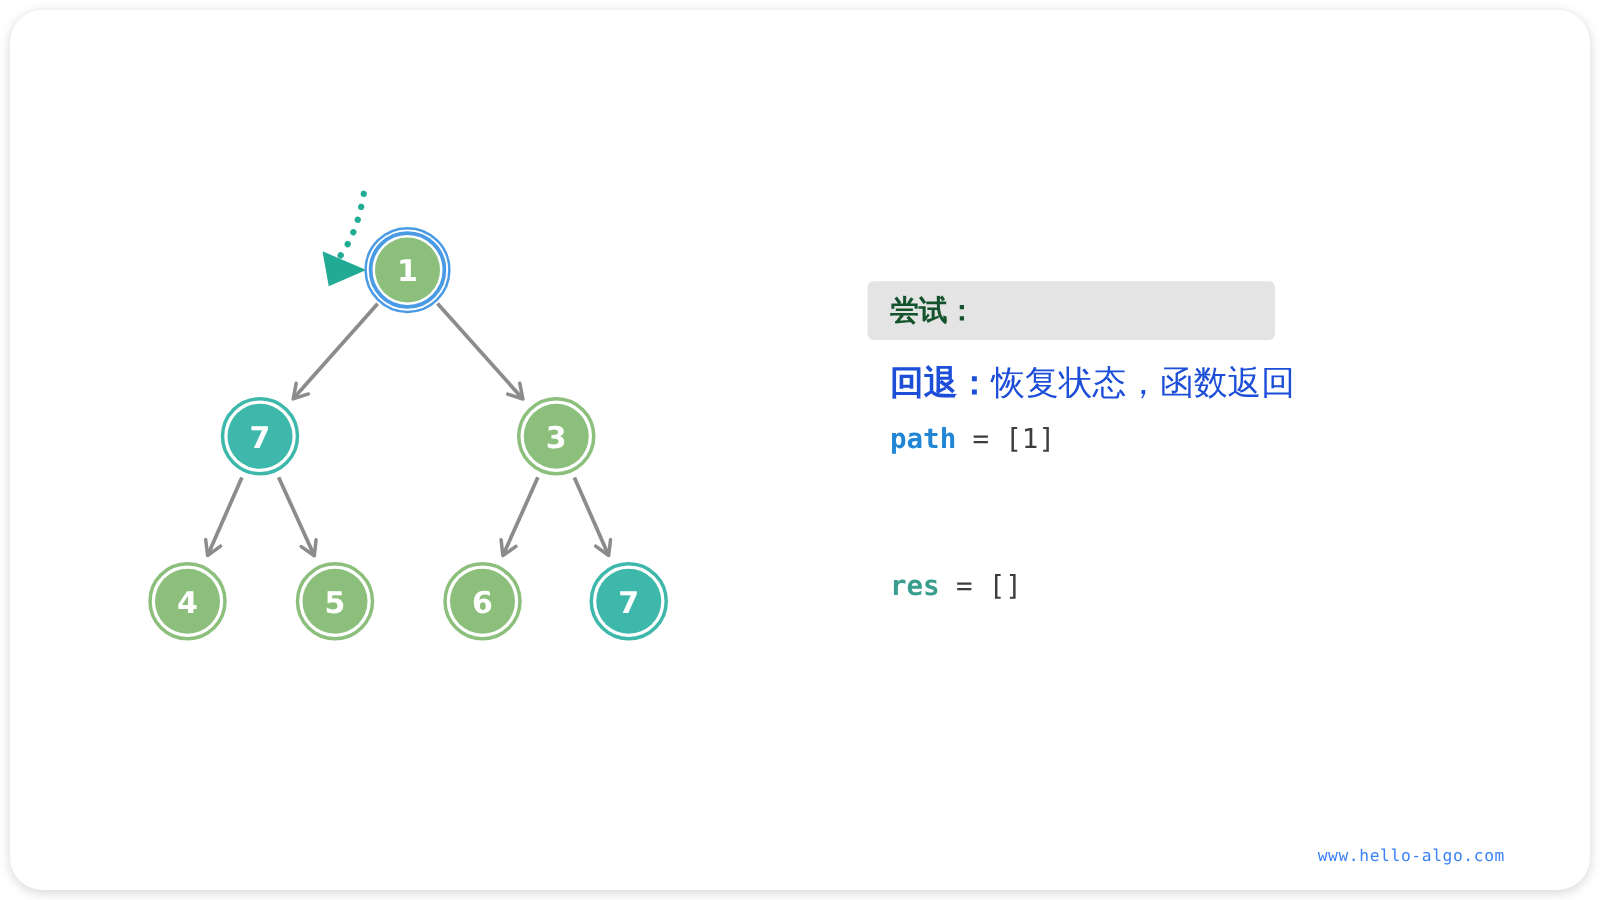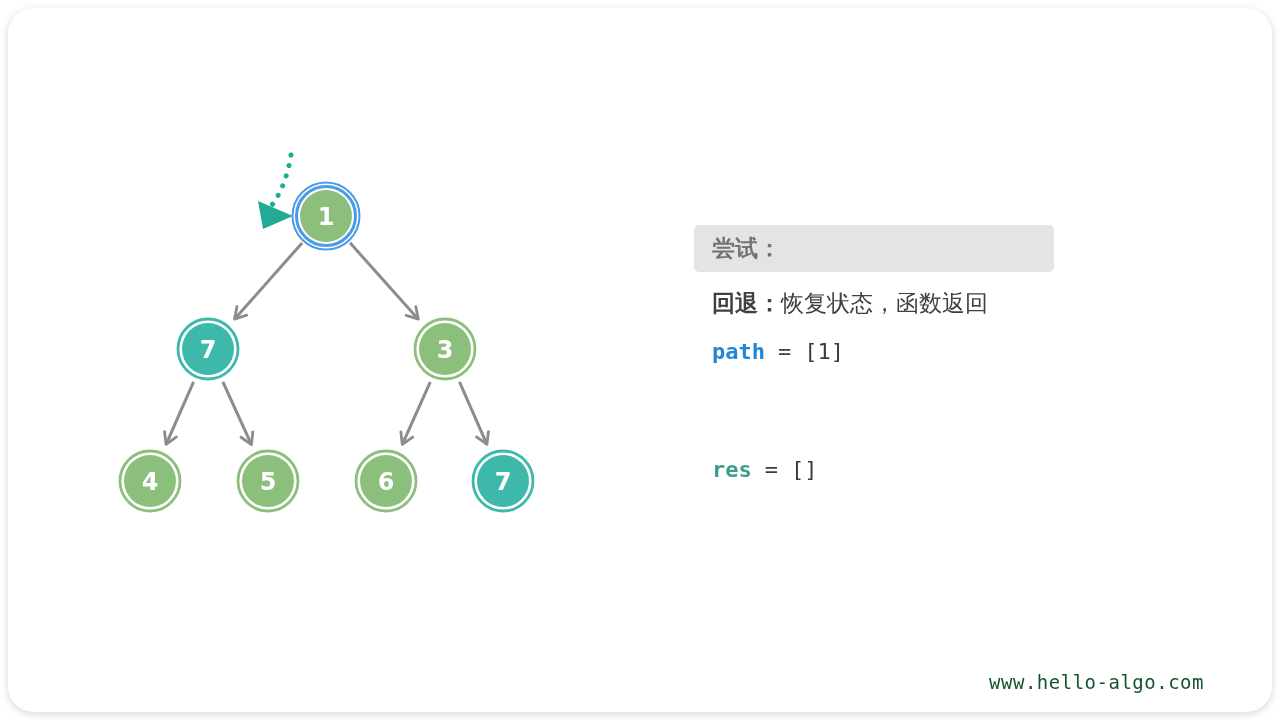--- a/index.html
+++ b/index.html
@@ -30,38 +30,38 @@
     position: absolute;
     left: 0;
     top: 0;
     width: 640px;
     height: 620px;
   }
   .try-box {
     position: absolute;
     left: 686px;
     top: 217px;
-    width: 360px;
+    width: 326px;
     height: 47px;
     box-sizing: border-box;
     background: #e4e4e4;
     border-radius: 5px;
     display: flex;
     align-items: center;
     padding-left: 18px;
     font-size: 23px;
-    color: #737373;
+    color: #14532d;
     white-space: pre;
   }
   .back-line {
     position: absolute;
     left: 704px;
     top: 280px;
-    font-size: 23px;
-    color: #404040;
+    font-size: 27px;
+    color: #1d4ed8;
     white-space: pre;
   }
   .bold-label {
     font-weight: 700;
   }
   .code-line {
     position: absolute;
     font-family: "DejaVu Sans Mono", monospace;
     font-size: 22px;
     color: #3d3d3d;
@@ -74,22 +74,22 @@
     display: inline-block;
     margin: 0 13px;
   }
   .var-path { color: #2186d5; font-weight: 700; }
   .var-res  { color: #3a9e8f; font-weight: 700; margin-top: 27px; }
   .watermark {
     position: absolute;
     right: 68px;
     bottom: 19px;
     font-family: "DejaVu Sans Mono", monospace;
-    font-size: 19px;
-    color: #14532d;
+    font-size: 13px;
+    color: #3b82f6;
     letter-spacing: 0.5px;
   }
 </style>
 </head>
 <body>
 
 <div class="stage">
   <div class="card">
 
     <svg id="tree-svg" viewBox="0 0 640 620">

